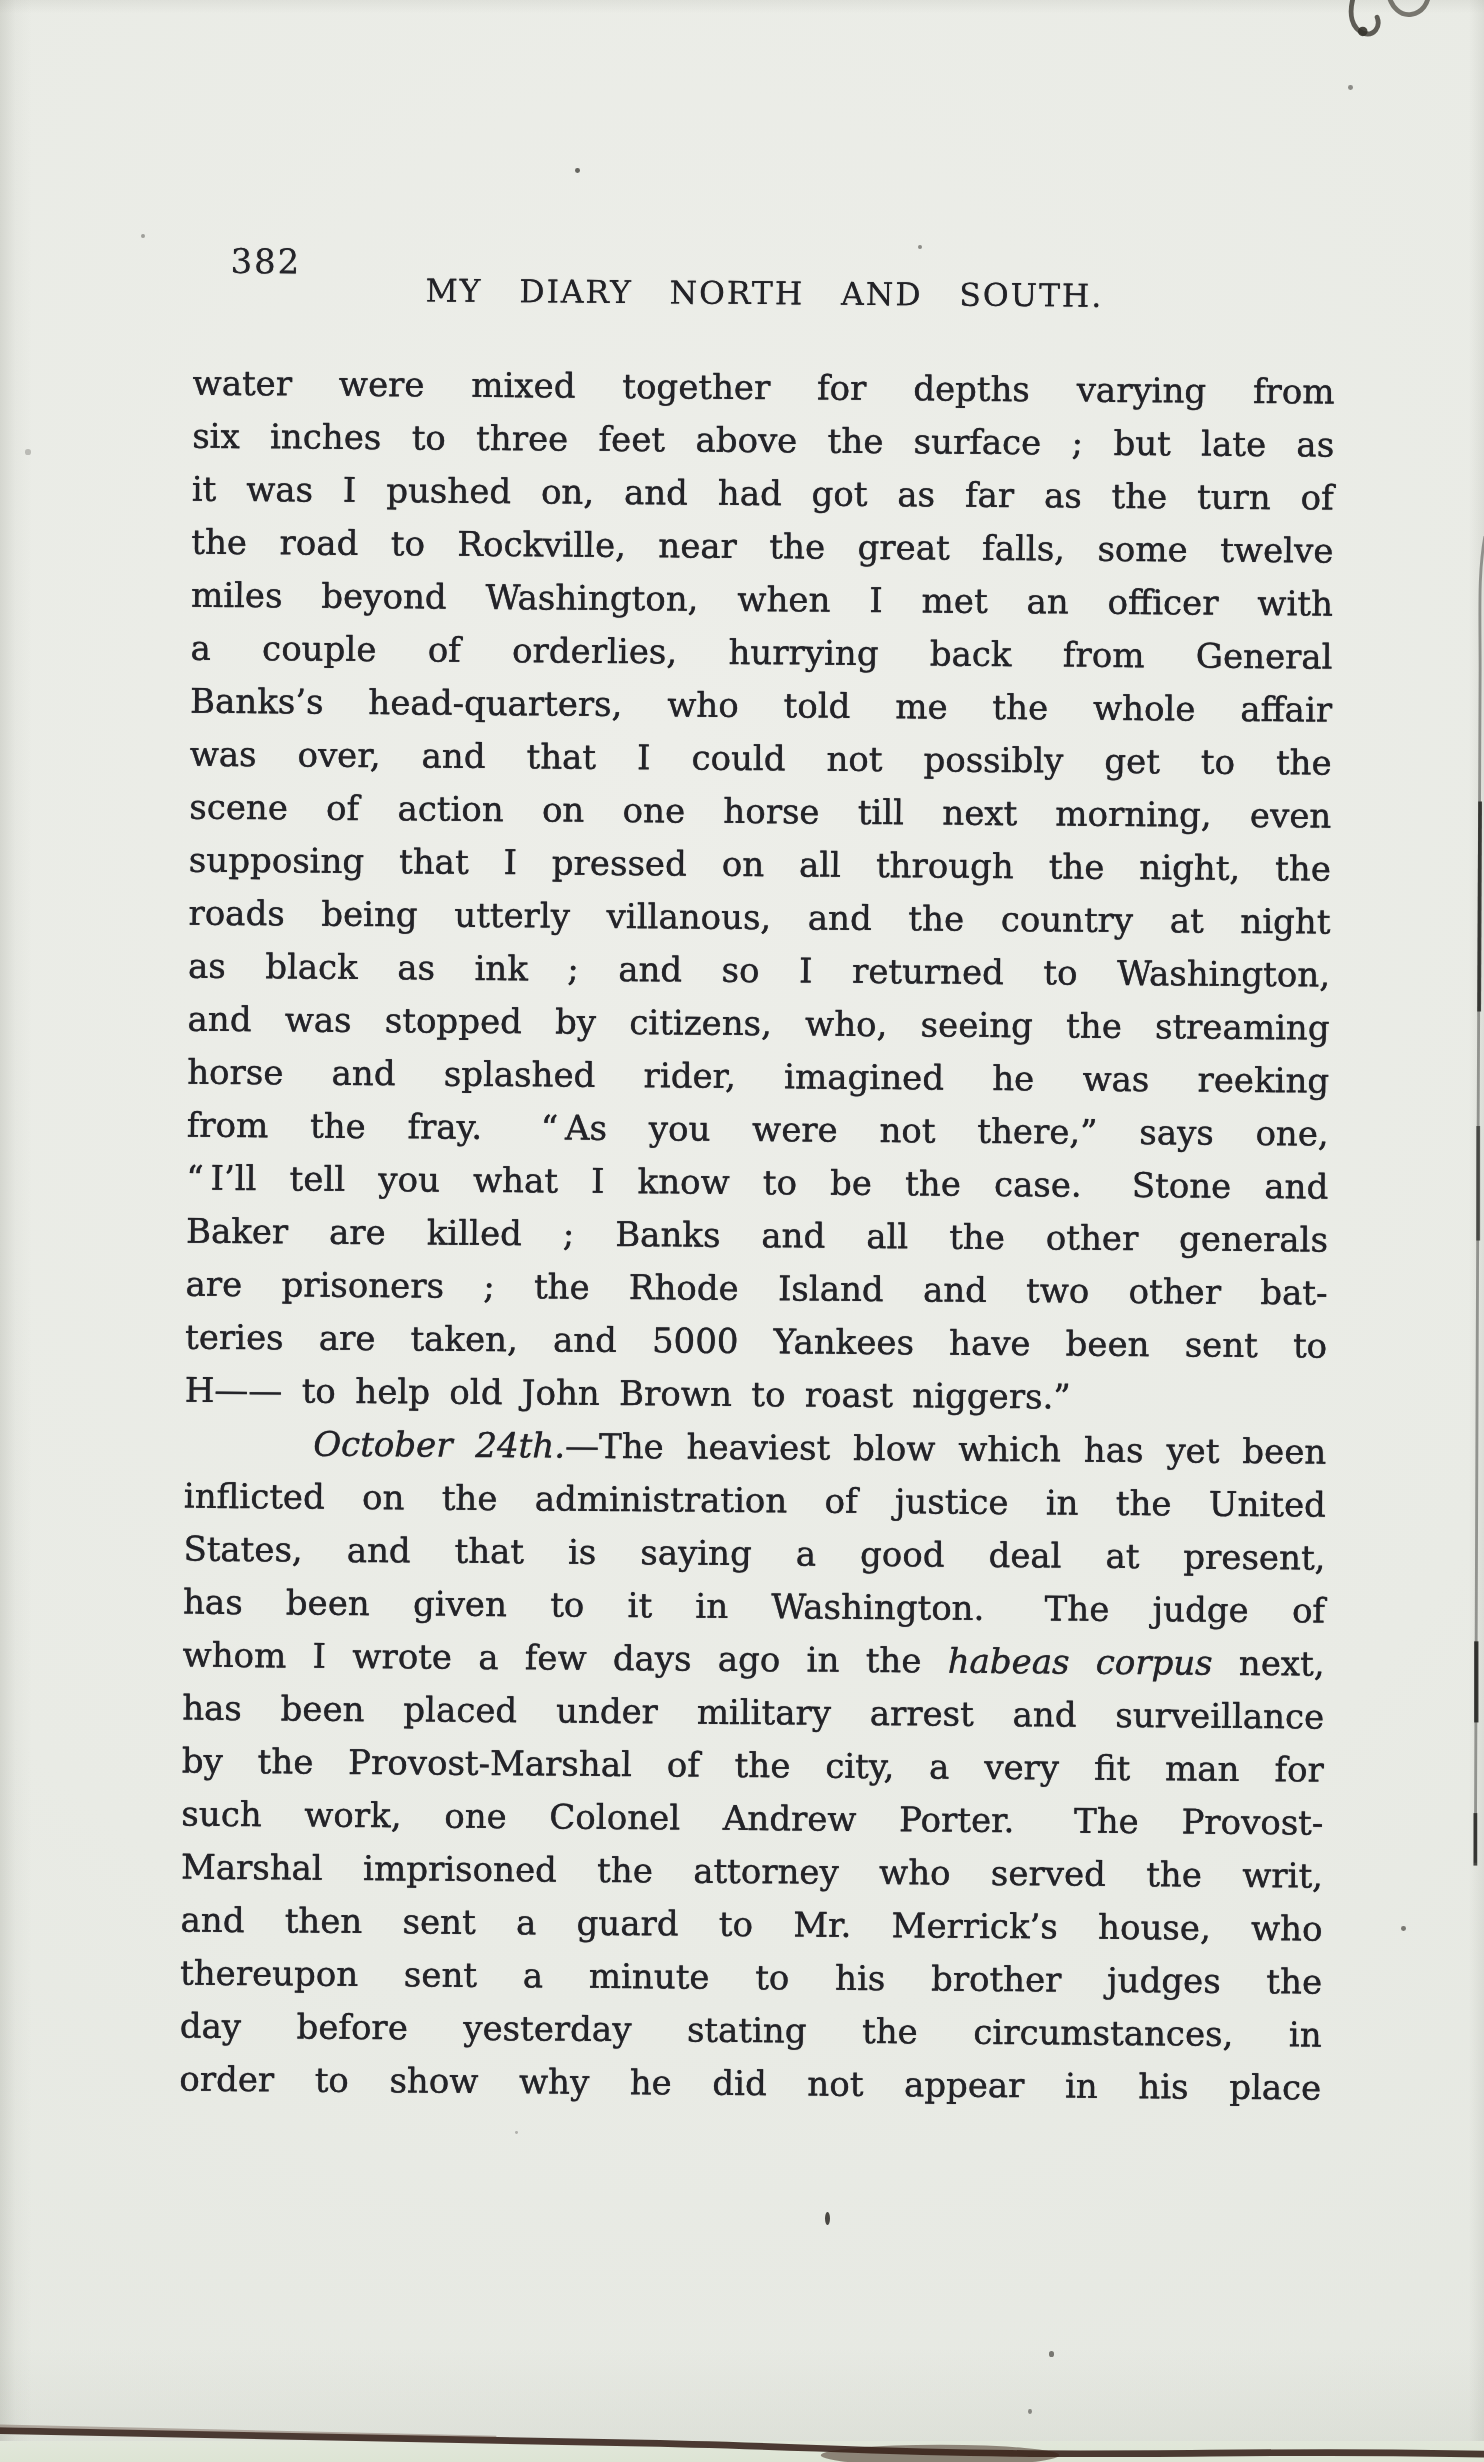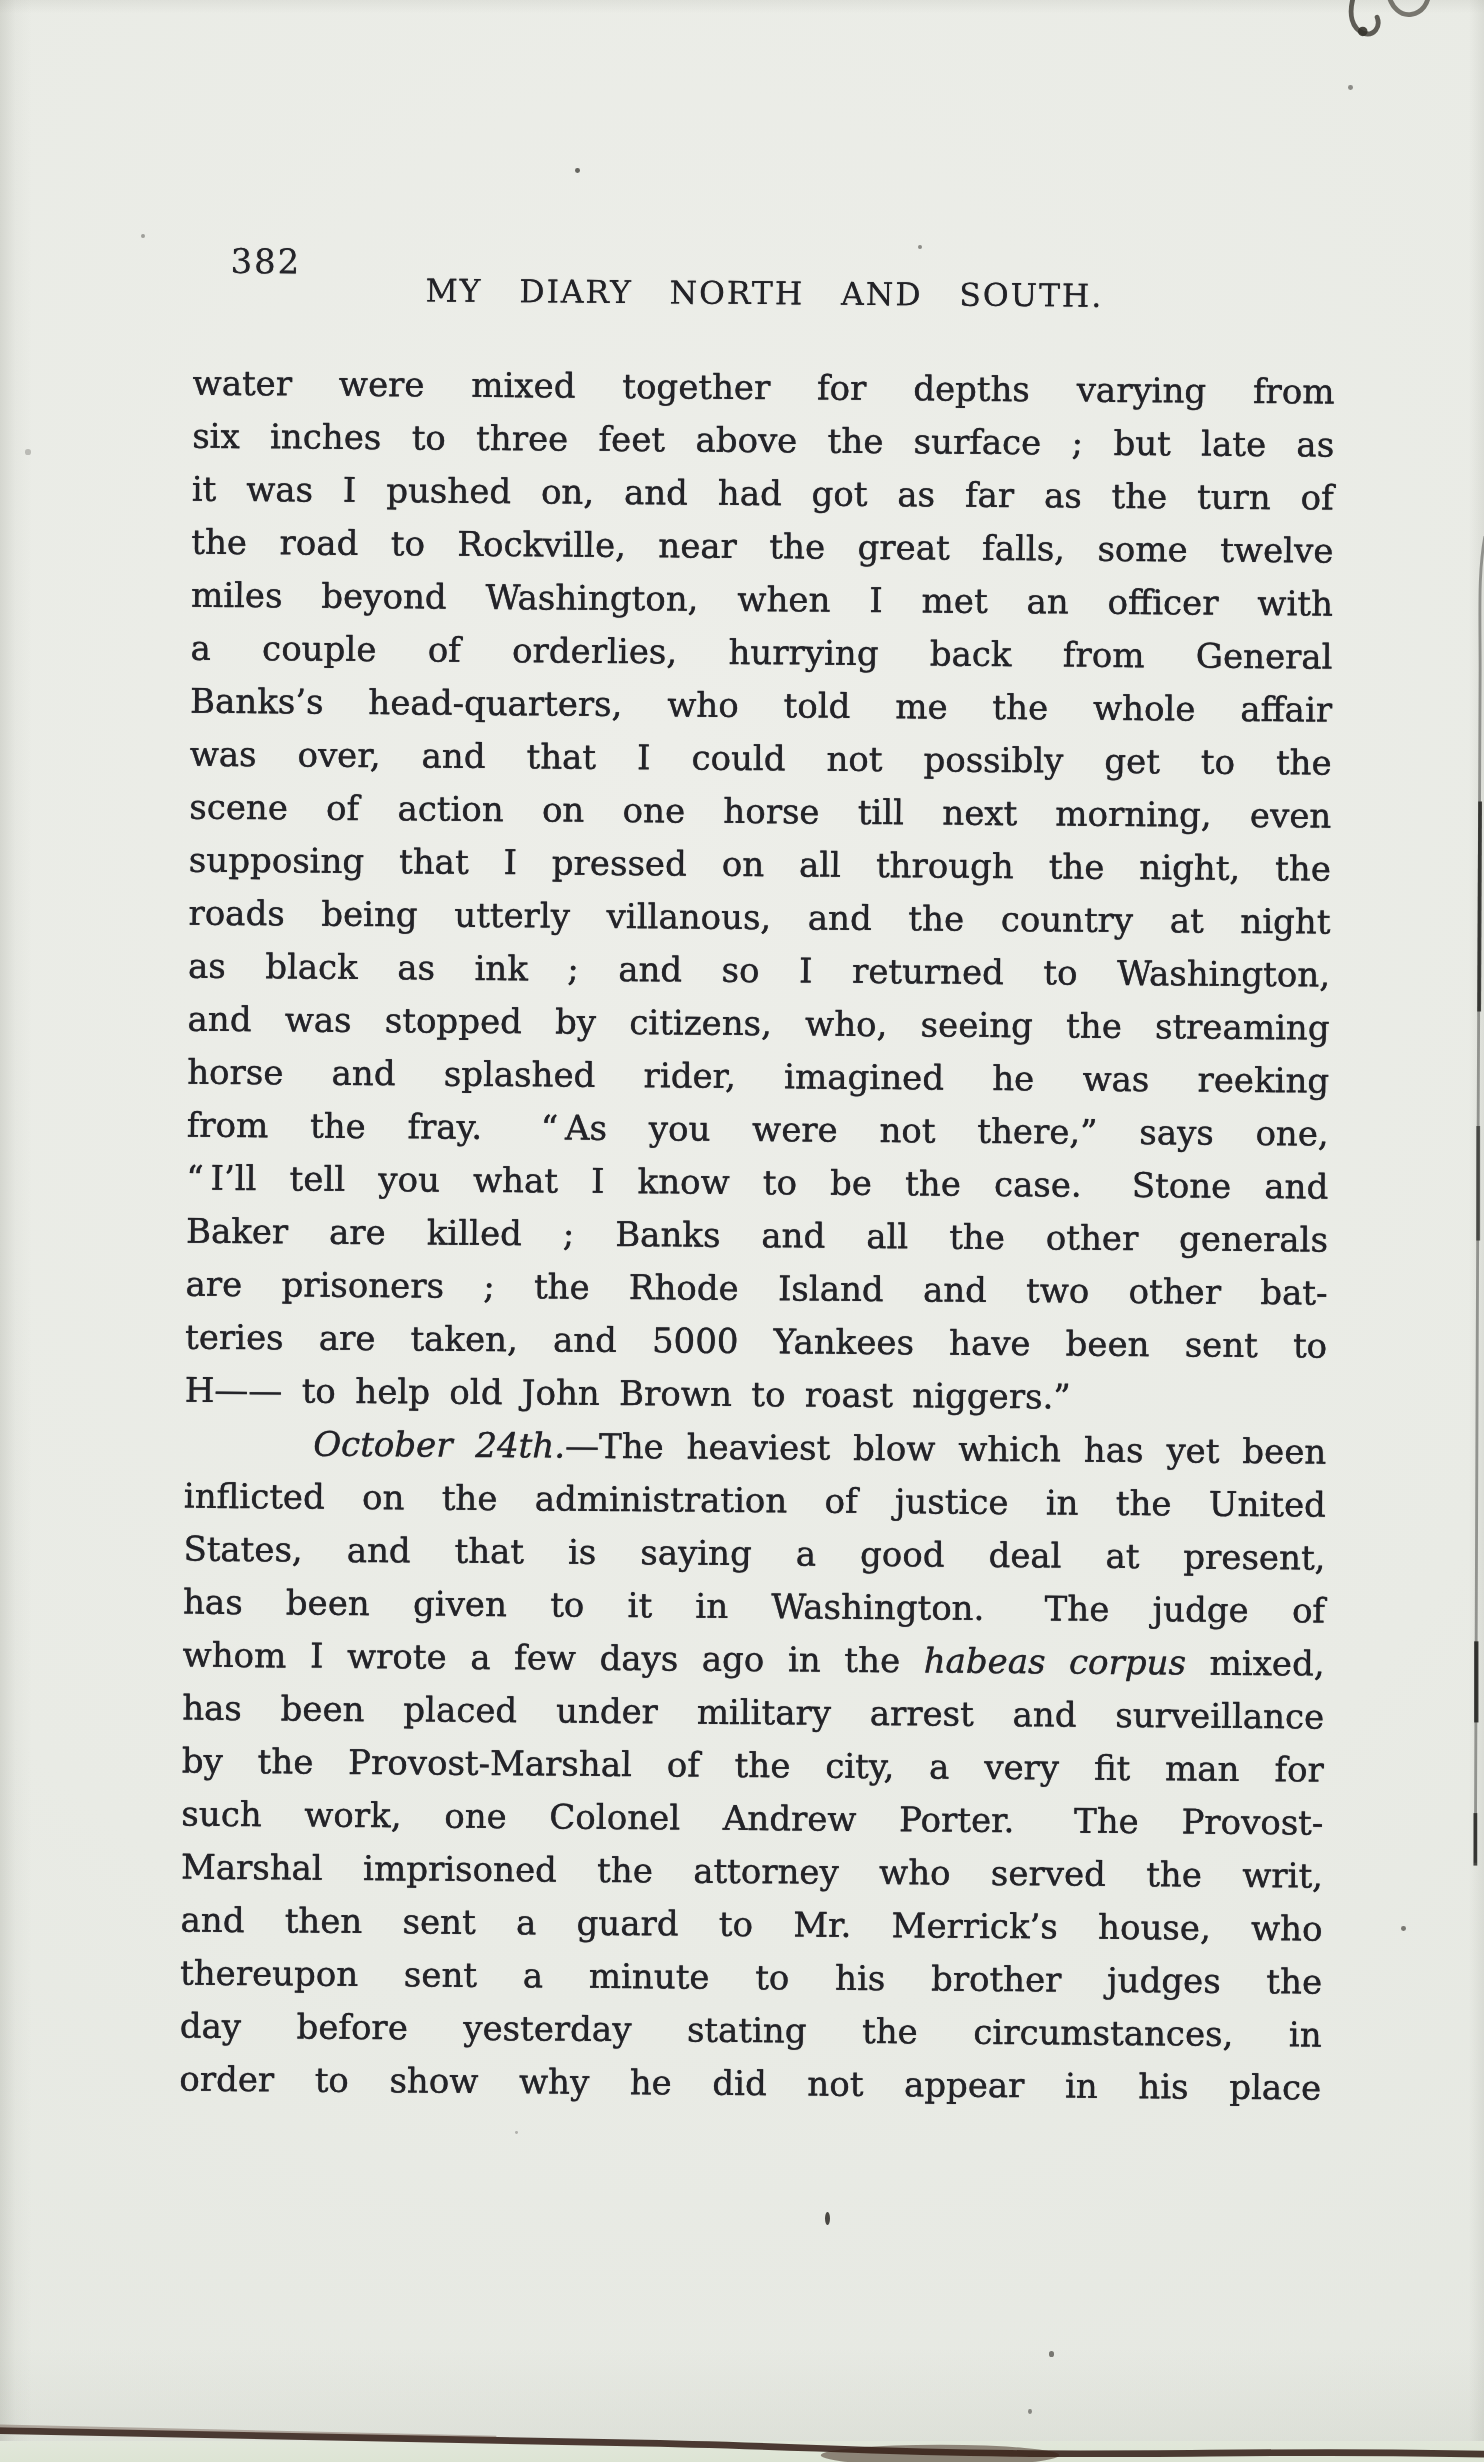--- a/index.html
+++ b/index.html
@@ -81,21 +81,21 @@
         <div class="line"><span>from the fray.  “ As you were not there,” says one,</span></div>
         <div class="line"><span>“ I’ll tell you what I know to be the case.  Stone and</span></div>
         <div class="line"><span>Baker are killed ; Banks and all the other generals</span></div>
         <div class="line"><span>are prisoners ; the Rhode Island and two other bat-</span></div>
         <div class="line"><span>teries are taken, and 5000 Yankees have been sent to</span></div>
         <div class="line last"><span>H—— to help old John Brown to roast niggers.”</span></div>
         <div class="line indent"><span class="it">October 24th.</span><span>—The heaviest blow which has yet been</span></div>
         <div class="line"><span>inflicted on the administration of justice in the United</span></div>
         <div class="line"><span>States, and that is saying a good deal at present,</span></div>
         <div class="line"><span>has been given to it in Washington.  The judge of</span></div>
-        <div class="line"><span>whom I wrote a few days ago in the </span><span class="it">habeas corpus</span><span> mixed,</span></div>
+        <div class="line"><span>whom I wrote a few days ago in the </span><span class="it">habeas corpus</span><span> next,</span></div>
         <div class="line"><span>has been placed under military arrest and surveillance</span></div>
         <div class="line"><span>by the Provost-Marshal of the city, a very fit man for</span></div>
         <div class="line"><span>such work, one Colonel Andrew Porter.  The Provost-</span></div>
         <div class="line"><span>Marshal imprisoned the attorney who served the writ,</span></div>
         <div class="line"><span>and then sent a guard to Mr. Merrick’s house, who</span></div>
         <div class="line"><span>thereupon sent a minute to his brother judges the</span></div>
         <div class="line"><span>day before yesterday stating the circumstances, in</span></div>
         <div class="line"><span>order to show why he did not appear in his place</span></div>
       </div>
   </div>

